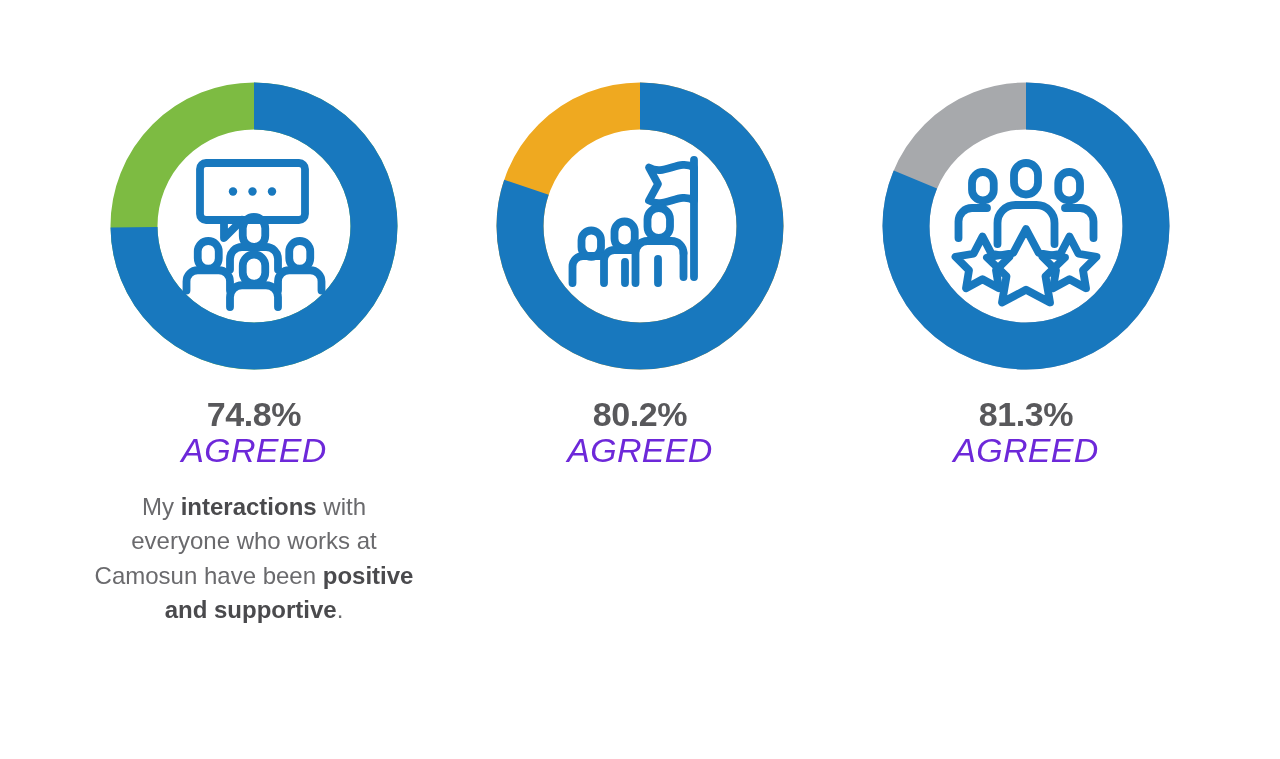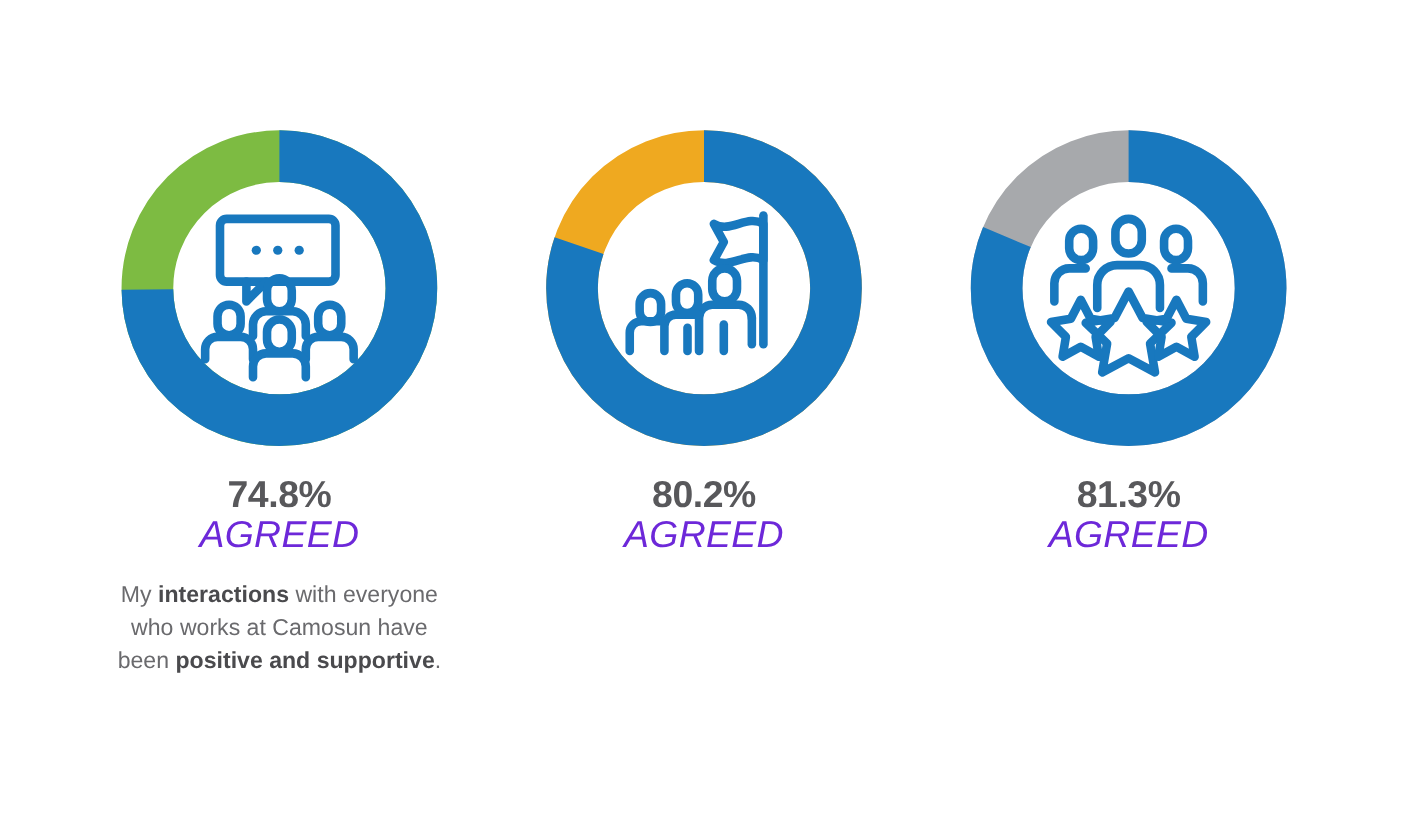--- a/index.html
+++ b/index.html
@@ -13,21 +13,21 @@
     font-family: "Liberation Sans", sans-serif;
     overflow: hidden;
   }
   .infographic {
     width: 1280px;
     height: 759px;
     display: flex;
     flex-direction: row;
     align-items: flex-start;
     justify-content: center;
-    padding-top: 118px;
+    padding-top: 82px;
     box-sizing: border-box;
   }
   .stat-card {
     width: 386px;
     display: flex;
     flex-direction: column;
     align-items: center;
   }
   .donut-wrap {
     width: 288px;
@@ -64,21 +64,21 @@
   .agreed {
     font-size: 34px;
     font-style: italic;
     color: #6d28d9;
     letter-spacing: 0.3px;
     line-height: 1.05;
     margin-top: 1px;
   }
   .caption {
     margin-top: 22px;
-    font-size: 21px;
+    font-size: 24px;
     line-height: 1.42;
     color: #6a6a6d;
     text-align: center;
     max-width: 320px;
   }
   .caption b {
     color: #4a4a4d;
     font-weight: bold;
   }
 </style>

